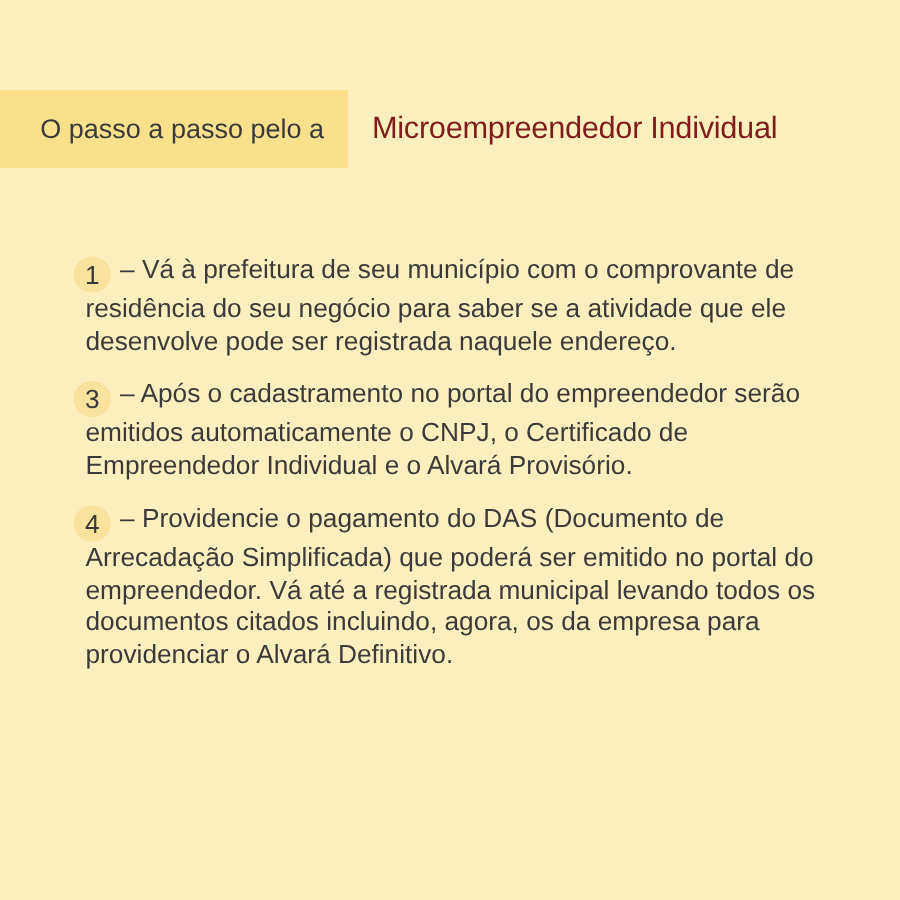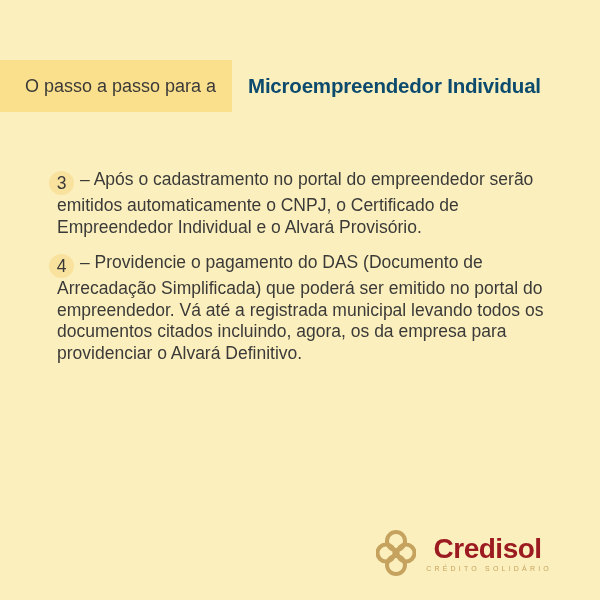--- a/index.html
+++ b/index.html
@@ -32,22 +32,22 @@
     line-height: 23px;
     color: #3B3A39;
   }
   .main-title {
     position: absolute;
     left: 248px;
     top: 60px;
     height: 52px;
     display: flex;
     align-items: center;
-    color: #0c4a6e;
-    font-weight: bold;
+    color: #7f1d1d;
+    font-weight: normal;
     font-size: 20.5px;
     letter-spacing: -0.2px;
     white-space: nowrap;
   }
 
   
   .steps {
     position: absolute;
     left: 57px;
     top: 169px;
@@ -97,38 +97,25 @@
     margin-left: 3px;
     white-space: nowrap;
   }
 </style>
 </head>
 <body>
 
 <div class="poster">
 
   <div class="band">
-    <span>O passo a passo para a</span>
+    <span>O passo a passo pelo a</span>
   </div>
 
   <div class="main-title">Microempreendedor Individual</div>
 
   <div class="steps">
+    <p class="step"><span class="num">1</span><span>– Vá à prefeitura de seu município com o comprovante de residência do seu negócio para saber se a atividade que ele desenvolve pode ser registrada naquele endereço.</span></p>
     <p class="step"><span class="num">3</span><span>– Após o cadastramento no portal do empreendedor serão emitidos automaticamente o CNPJ, o Certificado de Empreendedor Individual e o Alvará Provisório.</span></p>
     <p class="step"><span class="num">4</span><span>– Providencie o pagamento do DAS (Documento de Arrecadação Simplificada) que poderá ser emitido no portal do empreendedor. Vá até a registrada municipal levando todos os documentos citados incluindo, agora, os da empresa para providenciar o Alvará Definitivo.</span></p>
   </div>
 
-  <div class="logo">
-    <svg class="logo-icon" viewBox="0 0 40 46" aria-hidden="true">
-      <g fill="none" stroke="#C5A35F" stroke-width="4">
-        <circle cx="20" cy="11" r="9"></circle>
-        <circle cx="10" cy="23" r="8.5"></circle>
-        <circle cx="30" cy="23" r="8.5"></circle>
-        <circle cx="20" cy="35" r="9"></circle>
-      </g>
-    </svg>
-    <div class="logo-text">
-      <div class="logo-name">Credisol</div>
-      <div class="logo-tagline">CRÉDITO SOLIDÁRIO</div>
-    </div>
-  </div>
 
 </div>
 
 </body></html>

